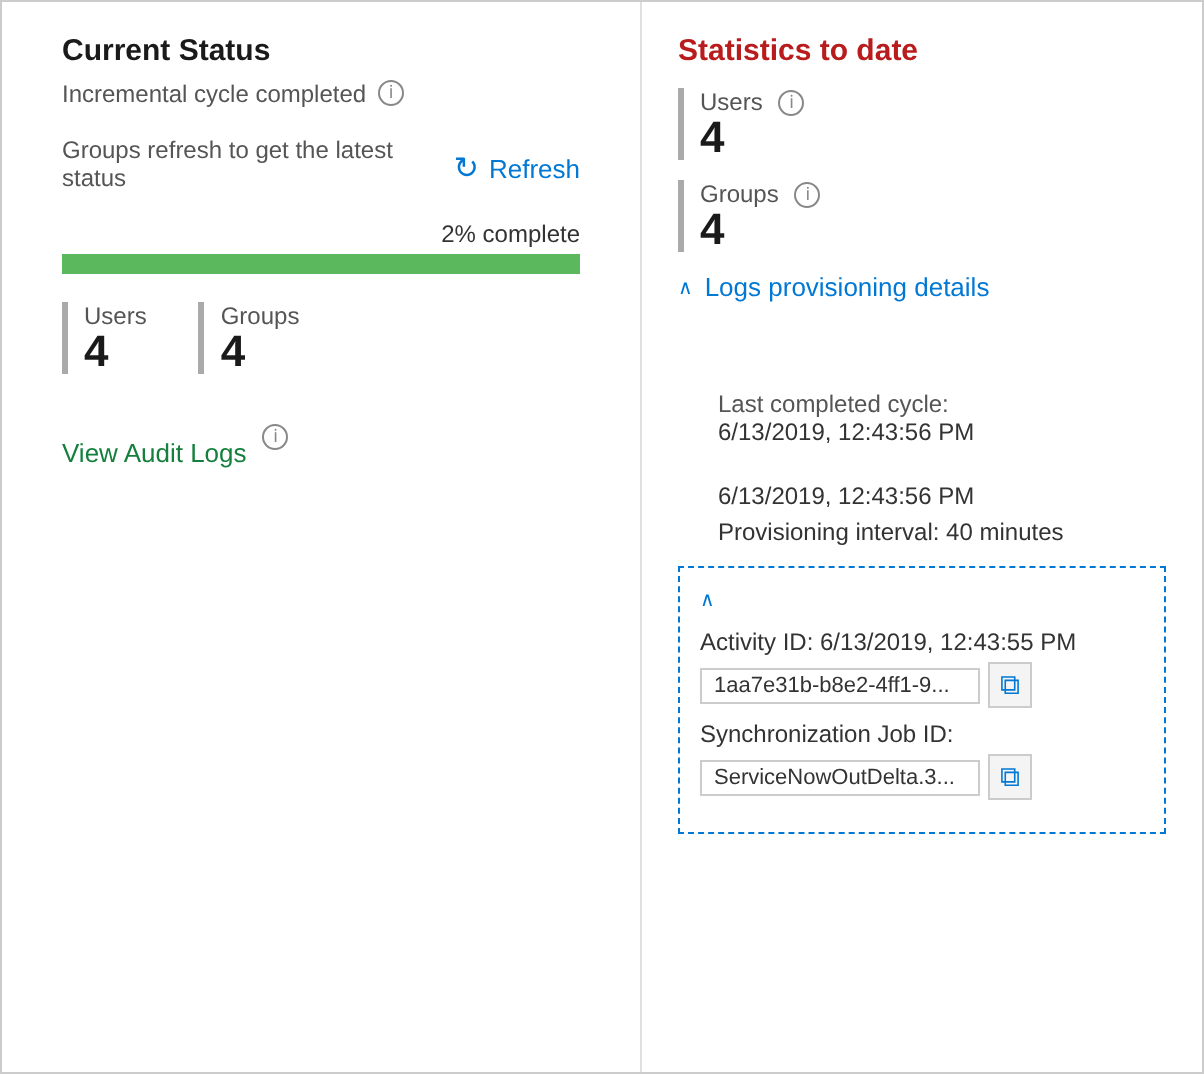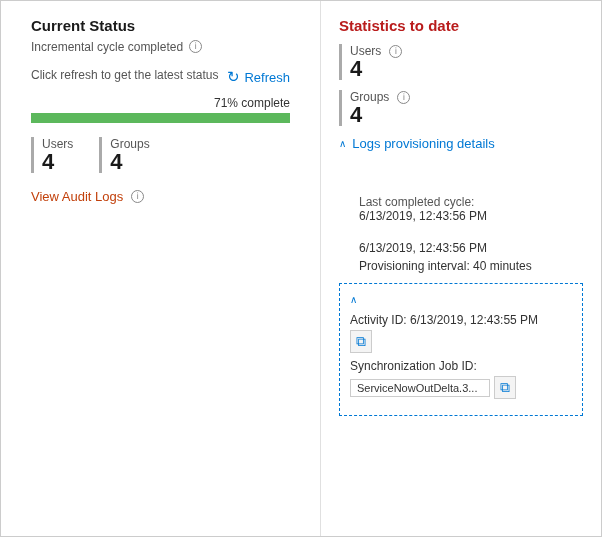--- a/index.html
+++ b/index.html
@@ -92,27 +92,28 @@
       color: #555;
       margin-right: 6px;
     }
     .stat-value {
       font-size: 22px;
       font-weight: 600;
       color: #1a1a1a;
       line-height: 1;
     }
     .audit-link {
-      color: #c2410c;
+      color: #15803d;
       font-size: 13px;
       cursor: pointer;
       text-decoration: none;
       display: inline-flex;
       align-items: center;
       gap: 4px;
+      margin-top: 16px;
     }
     
     .right-section-title {
       font-size: 15px;
       font-weight: 600;
       color: #b91c1c;
       margin-bottom: 10px;
     }
     .right-stat-box {
       display: flex;
@@ -223,28 +224,28 @@
     <div class="section-title">Current Status</div>
 
     <div class="refresh-row">
       <div style="display:flex;gap:3px;">
         <span class="subtitle">Incremental cycle completed</span>
         <span class="info-circle">ℹ</span>
       </div>
     </div>
 
     <div class="refresh-row">
-      <span class="subtitle">Click refresh to get the latest status</span>
+      <span class="subtitle">Groups refresh to get the latest status</span>
       <button class="refresh-btn">
         <span class="refresh-icon">↻</span>
         <span>Refresh</span>
       </button>
     </div>
 
-    <div class="progress-label">71% complete</div>
+    <div class="progress-label">2% complete</div>
     <div class="progress-bar-bg">
       <div class="progress-bar-fill" style="width:100%"></div>
     </div>
 
     <div class="stats-row">
       <div class="stat-box">
         <div>
           <div style="display:flex;align-items:center;">
             <span class="stat-label">Users</span>
           </div>
@@ -311,20 +312,21 @@
     </div>
 
     <div class="tech-section">
       <div class="tech-header">
         <span class="chevron">∧</span>
       </div>
       <div>
         <div class="id-row">
           <span>Activity ID: 6/13/2019, 12:43:55 PM</span>
           <div class="id-field">
+            <input class="id-input" readonly="" value="1aa7e31b-b8e2-4ff1-9..." style="">
             <button class="copy-btn">
               <span>⧉</span>
             </button>
           </div>
         </div>
         <div class="id-row">
           <span>Synchronization Job ID:</span>
           <div class="id-field">
             <input class="id-input" readonly="" value="ServiceNowOutDelta.3..." style="">
             <button class="copy-btn">

